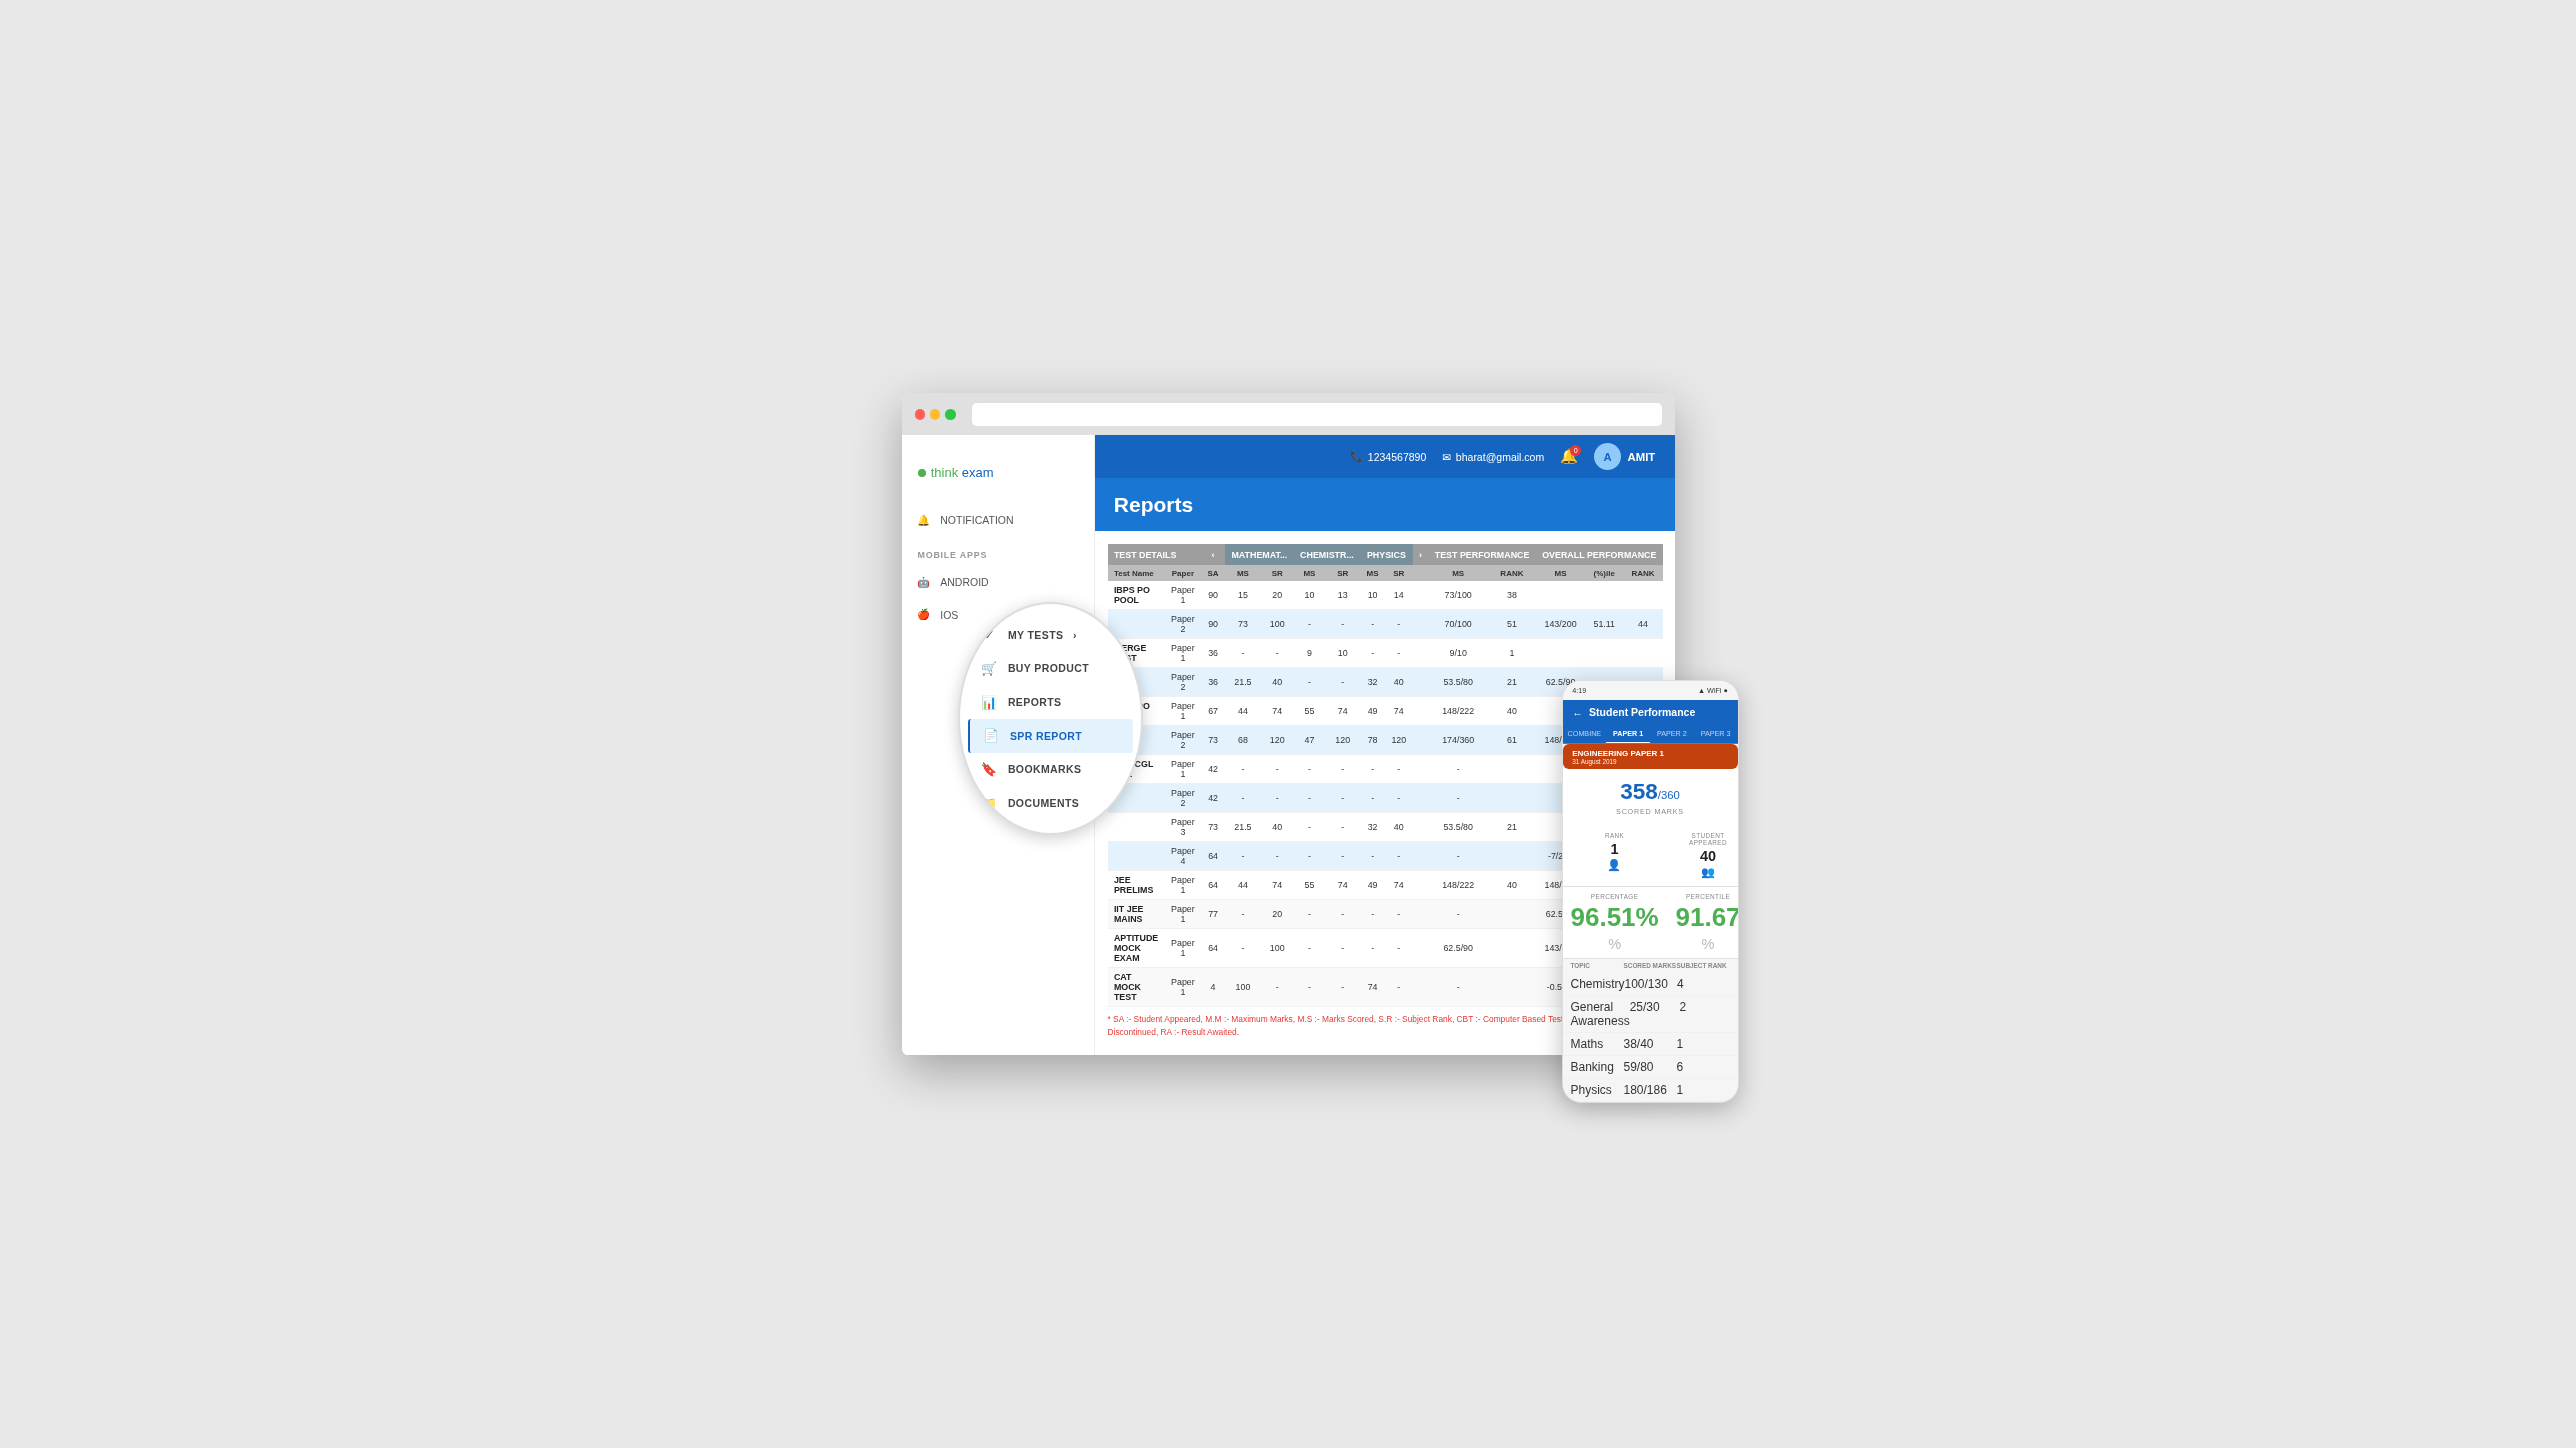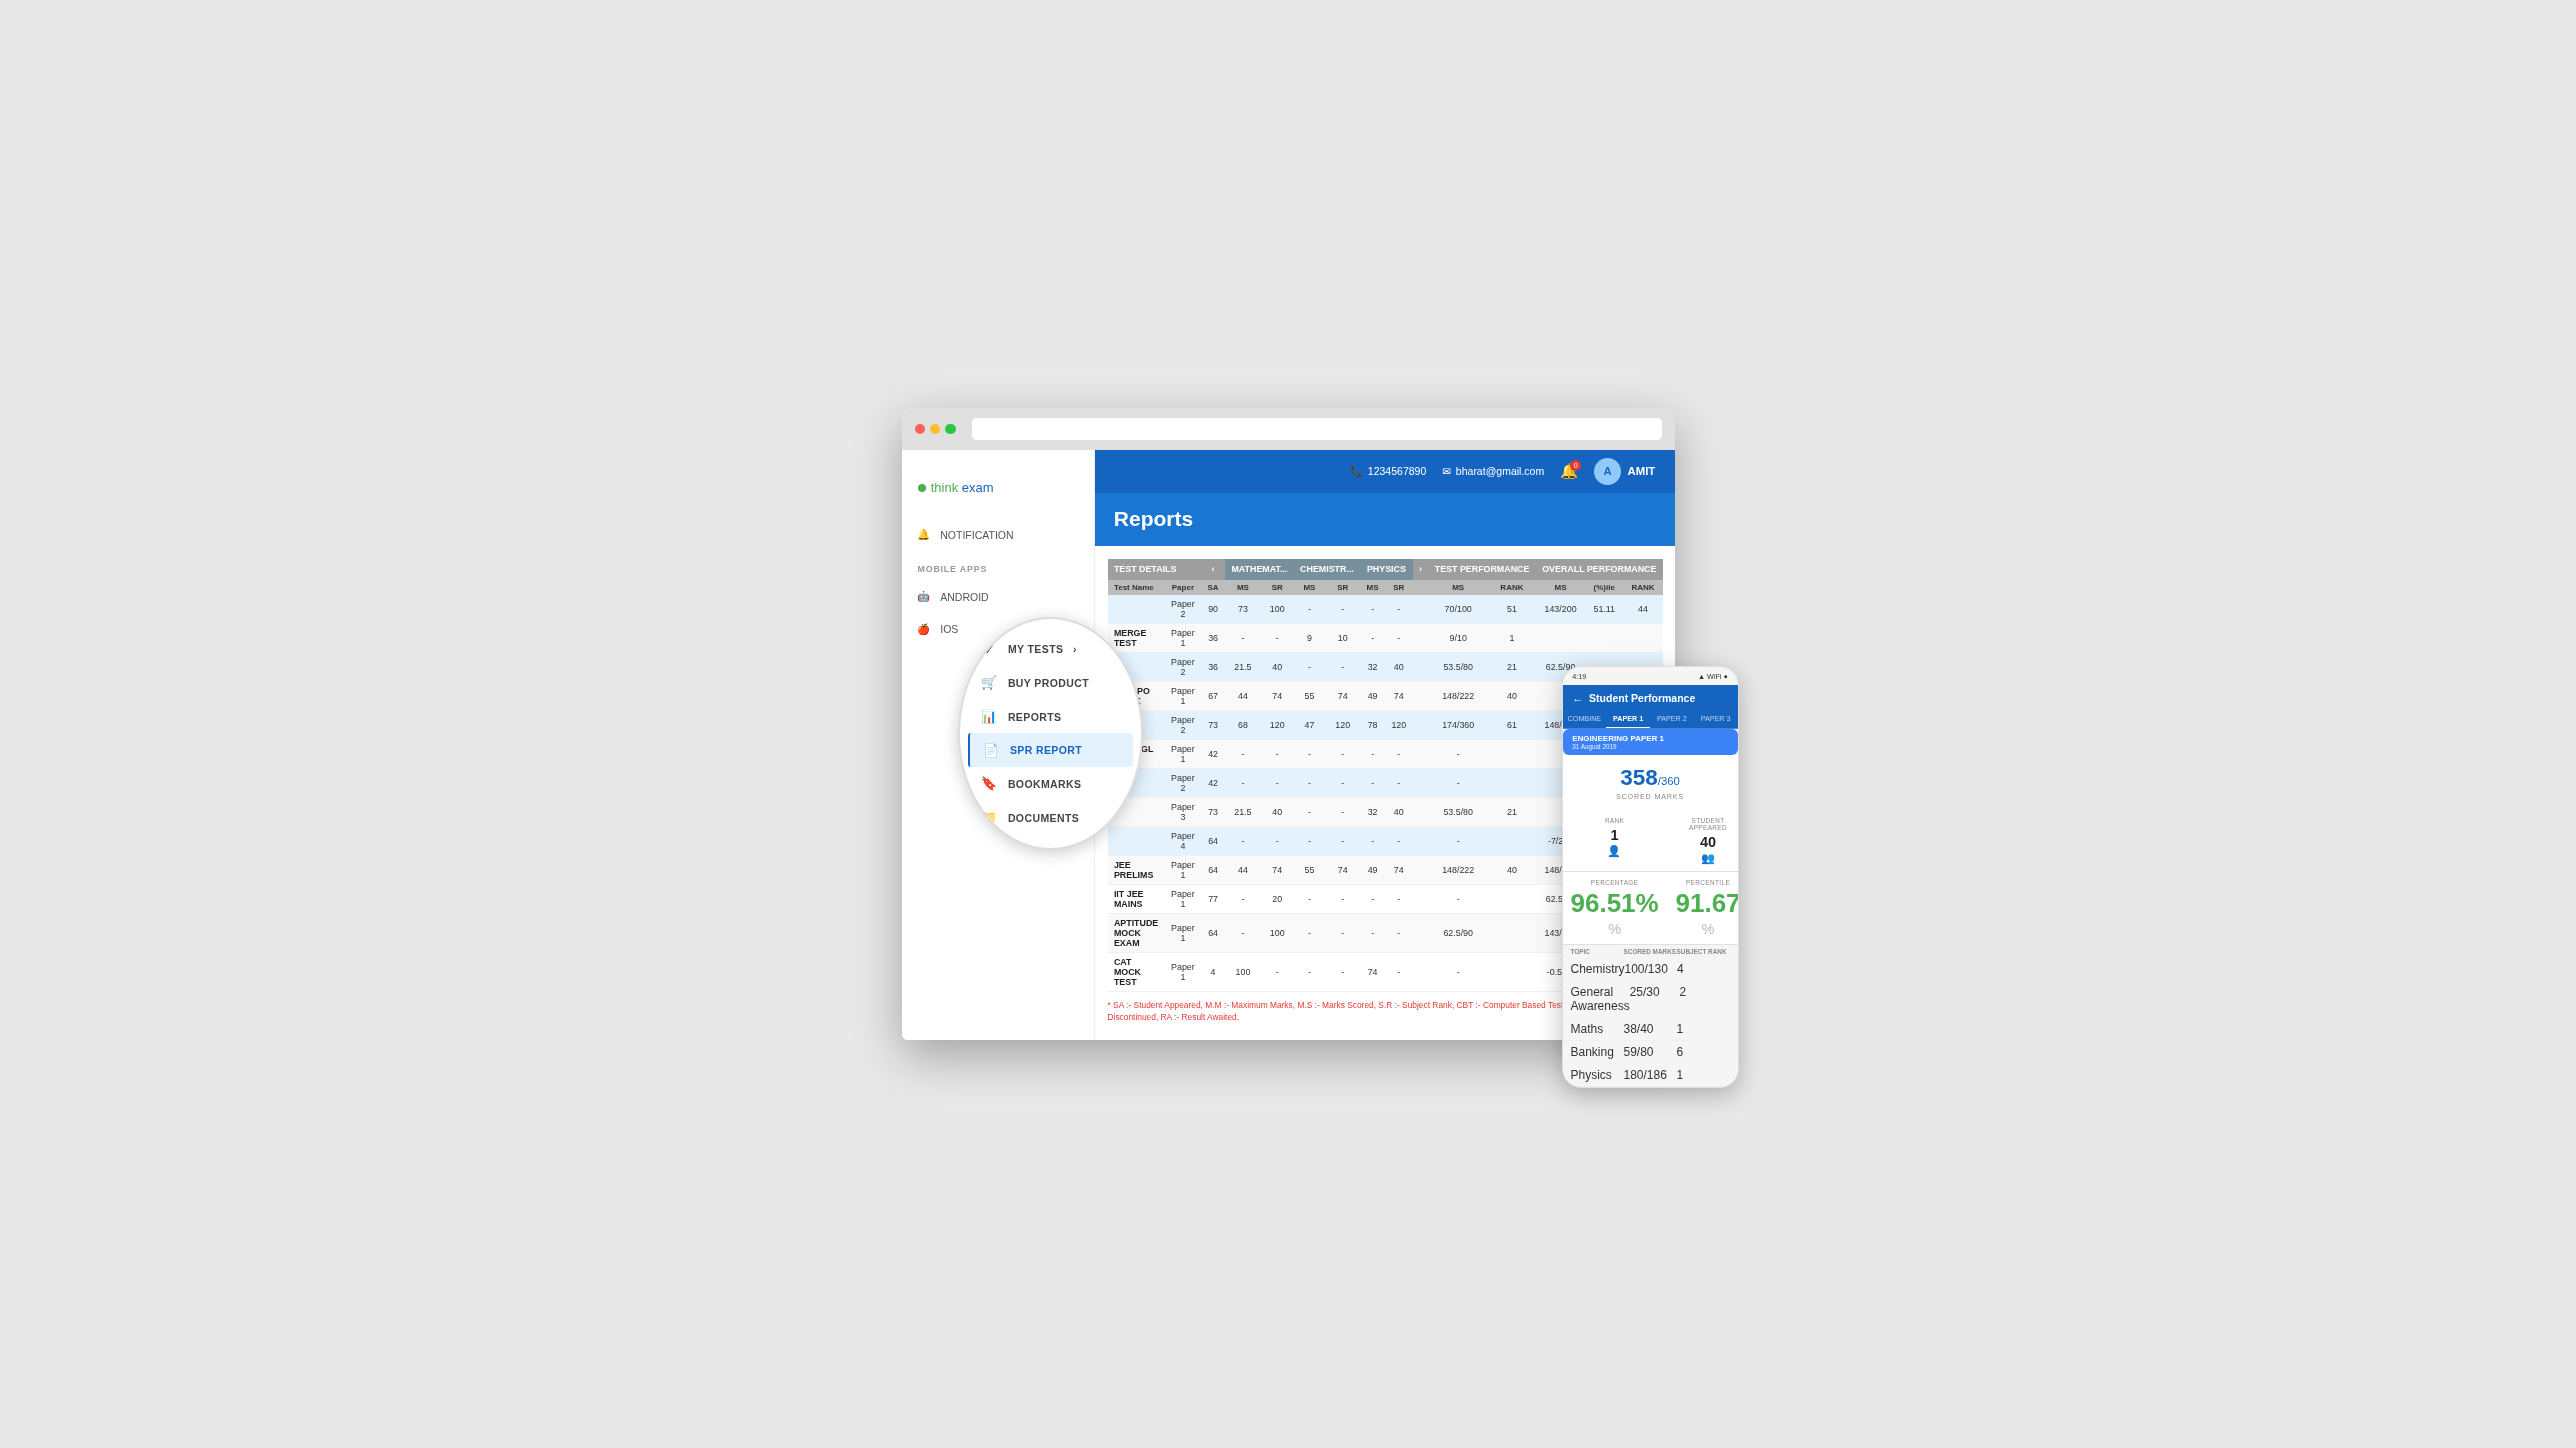--- a/index.html
+++ b/index.html
@@ -318,21 +318,21 @@
       font-size: 7.2px;
       color: rgba(255,255,255,0.7);
       cursor: pointer;
     }
     .phone-tab.active {
       color: white;
       border-bottom: 1.6px solid white;
       font-weight: 600;
     }
     .phone-card-header {
-      background: #3b82f6;
+      background: #c2410c;
       color: white;
       padding: 4.8px 9.7px;
       font-size: 8px;
       font-weight: 600;
       border-radius: 6px;
     }
     .phone-card-subtext {
       font-size: 6.4px;
       font-weight: 400;
       opacity: 0.9;
@@ -505,20 +505,37 @@
               <th>SR</th>
               <th></th>
               <th>MS</th>
               <th>RANK</th>
               <th>MS</th>
               <th>(%)ile</th>
               <th>RANK</th>
             </tr>
           </thead>
           <tbody id="table-body">
+          <tr>
+        <td class="test-name">IBPS PO POOL</td>
+        <td>Paper 1</td>
+        <td>90</td>
+        <td>15</td>
+        <td>20</td>
+        <td>10</td>
+        <td>13</td>
+        <td>10</td>
+        <td>14</td>
+        <td></td>
+        <td>73/100</td>
+        <td>38</td>
+        <td></td>
+        <td></td>
+        <td></td>
+      </tr>
               <tr class="highlighted">
         <td class="test-name"></td>
         <td>Paper 2</td>
         <td>90</td>
         <td>73</td>
         <td>100</td>
         <td>-</td>
         <td>-</td>
         <td>-</td>
         <td>-</td>

